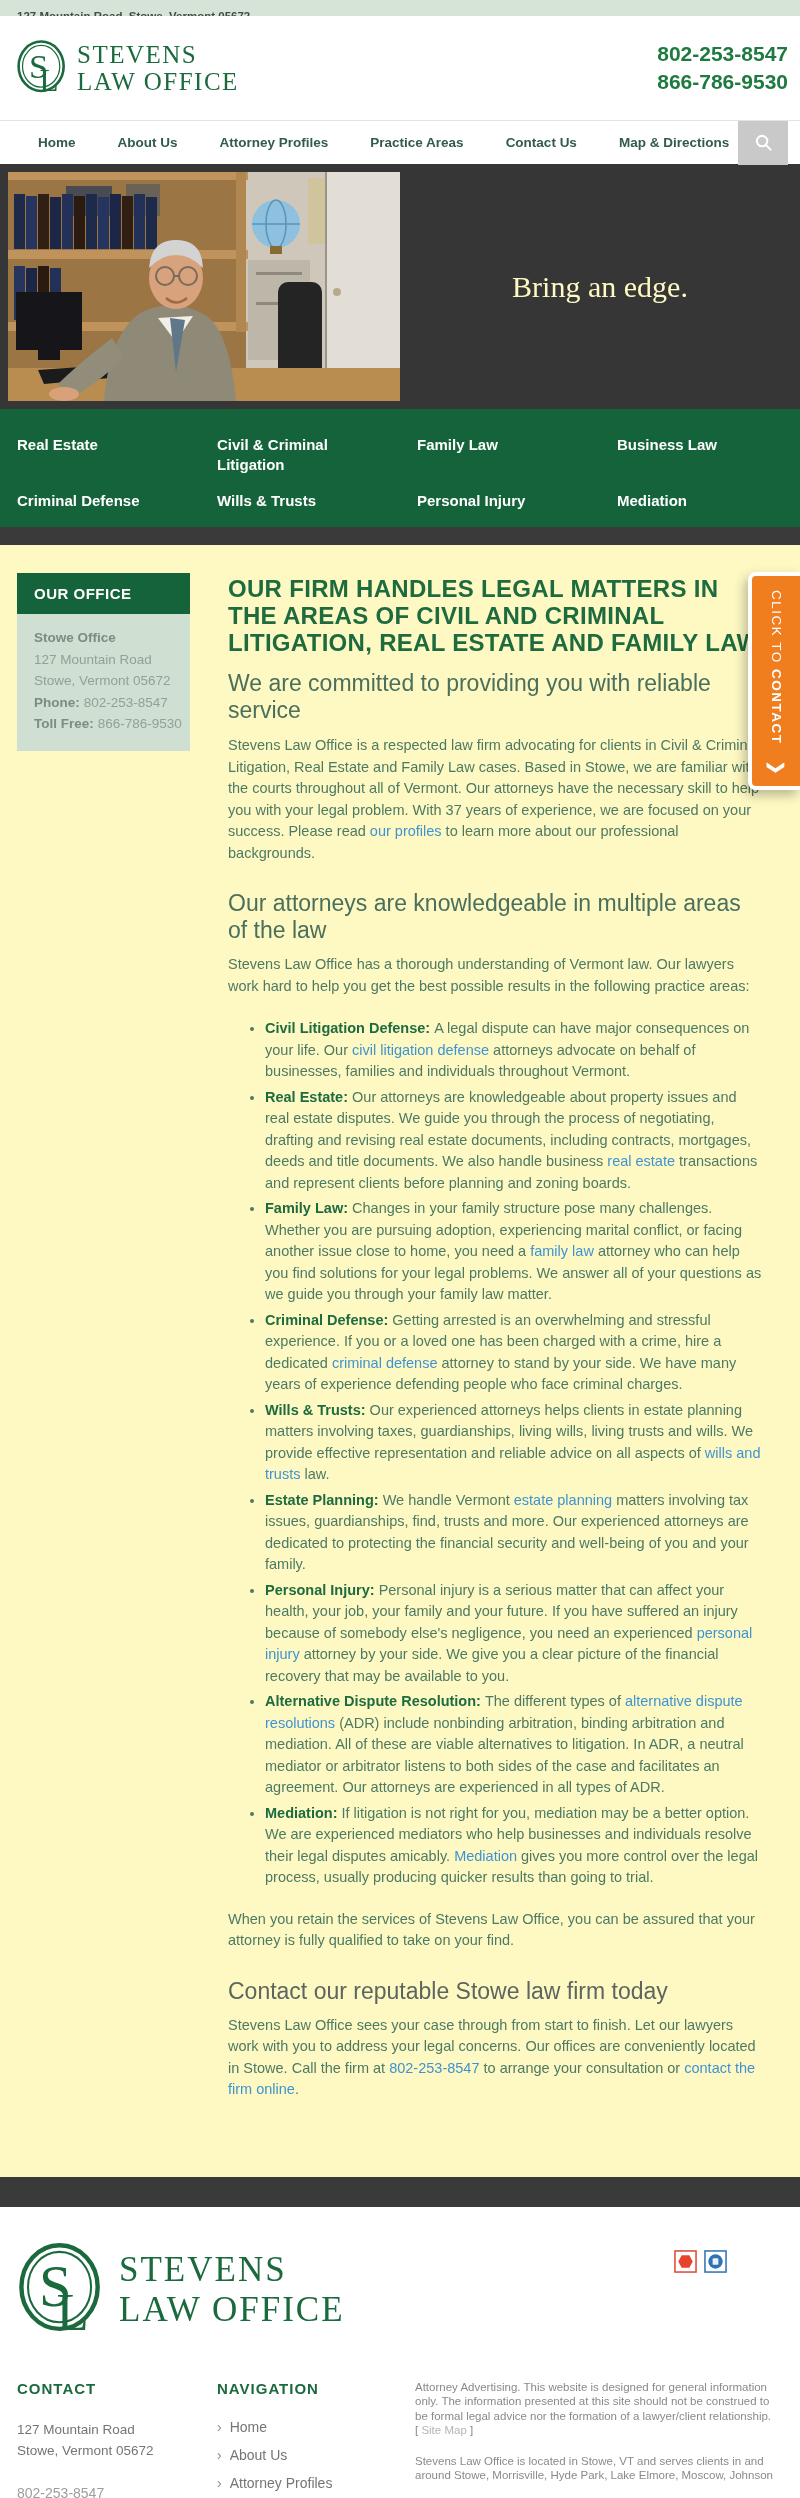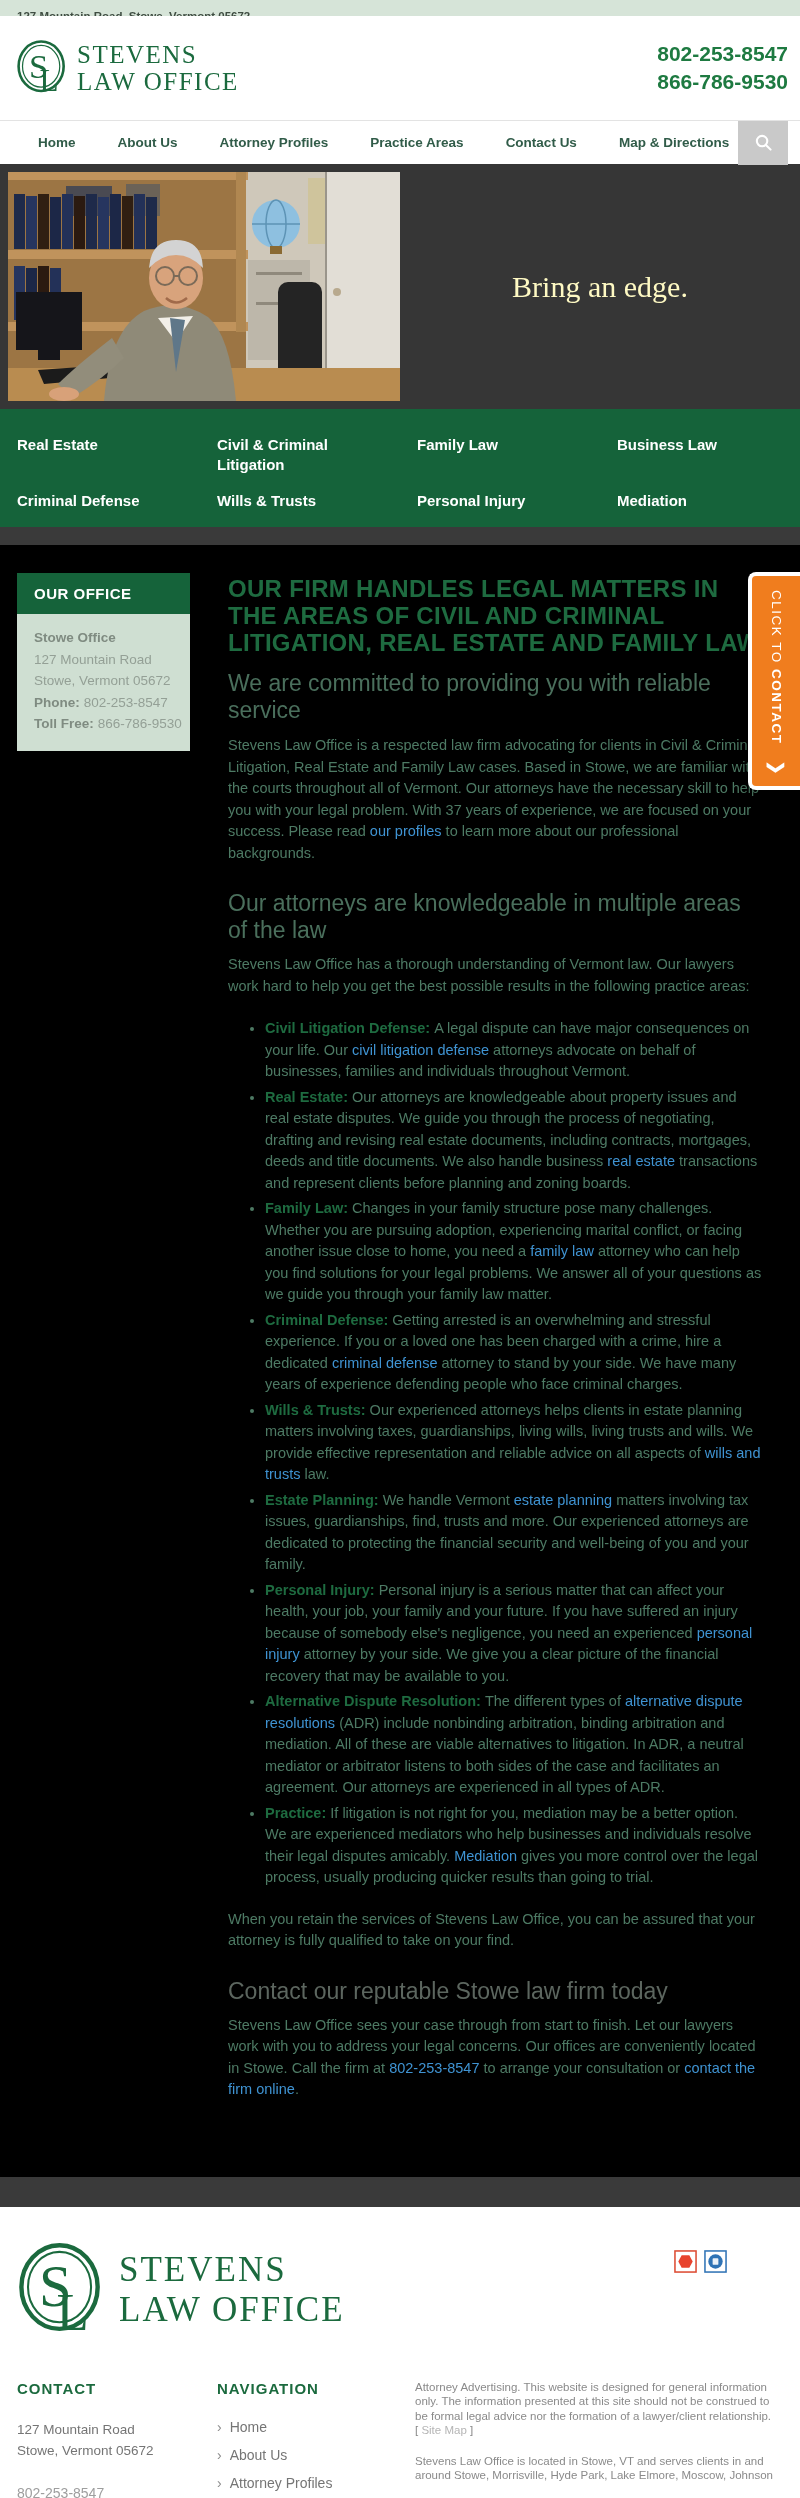--- a/index.html
+++ b/index.html
@@ -40,21 +40,21 @@
   
   .strip { background:#15633a; display:grid; grid-template-columns:200px 200px 200px 200px;
            padding:26px 0 0 17px; height:118px; row-gap:15px; align-content:start; }
   .strip-link { color:#fff; font-weight:bold; font-size:15px; text-decoration:none;
                 padding-right:64px; line-height:1.35; }
 
   .dark-gap  { height:18px; background:#3a3a3a; }
   .dark-gap2 { height:30px; background:#3a3a3a; }
 
   
-  .content { display:flex; padding:28px 16px 0 17px; position:relative; background:#000000; }
+  .content { display:flex; padding:28px 16px 0 17px; position:relative; background:#fef9c3; }
   .sidebar { width:173px; flex:none; margin-right:38px; }
   .side-head { background:#15633a; color:#fff; font-weight:bold; font-size:15px;
                letter-spacing:.5px; padding:12px 0 12px 17px; }
   .side-body { background:#cfdfd2; padding:13px 8px 16px 17px; font-size:13.5px;
                line-height:21.5px; color:#94a096; }
   .side-label, .office-name { font-weight:bold; color:#7f8b81; }
   .side-label { margin-right:4px; }
 
   .main { width:535px; flex:none; padding-bottom:55px; }
   .main h1 { font-size:24px; line-height:27px; color:#1e6b40; margin:2px 0 14px;
@@ -237,21 +237,21 @@
       <p>Stevens Law Office has a thorough understanding of Vermont law. Our lawyers work hard to help you get the best possible results in the following practice areas:</p>
       <ul>
           <li><b class="li-label">Civil Litigation Defense: </b><span>A legal dispute can have major consequences on your life. Our </span><a class="lnk">civil litigation defense</a><span> attorneys advocate on behalf of businesses, families and individuals throughout Vermont.</span></li>
           <li><b class="li-label">Real Estate: </b><span>Our attorneys are knowledgeable about property issues and real estate disputes. We guide you through the process of negotiating, drafting and revising real estate documents, including contracts, mortgages, deeds and title documents. We also handle business </span><a class="lnk">real estate</a><span> transactions and represent clients before planning and zoning boards.</span></li>
           <li><b class="li-label">Family Law: </b><span>Changes in your family structure pose many challenges. Whether you are pursuing adoption, experiencing marital conflict, or facing another issue close to home, you need a </span><a class="lnk">family law</a><span> attorney who can help you find solutions for your legal problems. We answer all of your questions as we guide you through your family law matter.</span></li>
           <li><b class="li-label">Criminal Defense: </b><span>Getting arrested is an overwhelming and stressful experience. If you or a loved one has been charged with a crime, hire a dedicated </span><a class="lnk">criminal defense</a><span> attorney to stand by your side. We have many years of experience defending people who face criminal charges.</span></li>
           <li><b class="li-label">Wills &amp; Trusts: </b><span>Our experienced attorneys helps clients in estate planning matters involving taxes, guardianships, living wills, living trusts and wills. We provide effective representation and reliable advice on all aspects of </span><a class="lnk">wills and trusts</a><span> law.</span></li>
           <li><b class="li-label">Estate Planning: </b><span>We handle Vermont </span><a class="lnk">estate planning</a><span> matters involving tax issues, guardianships, find, trusts and more. Our experienced attorneys are dedicated to protecting the financial security and well-being of you and your family.</span></li>
           <li><b class="li-label">Personal Injury: </b><span>Personal injury is a serious matter that can affect your health, your job, your family and your future. If you have suffered an injury because of somebody else's negligence, you need an experienced </span><a class="lnk">personal injury</a><span> attorney by your side. We give you a clear picture of the financial recovery that may be available to you.</span></li>
           <li><b class="li-label">Alternative Dispute Resolution: </b><span>The different types of </span><a class="lnk">alternative dispute resolutions</a><span> (ADR) include nonbinding arbitration, binding arbitration and mediation. All of these are viable alternatives to litigation. In ADR, a neutral mediator or arbitrator listens to both sides of the case and facilitates an agreement. Our attorneys are experienced in all types of ADR.</span></li>
-          <li><b class="li-label">Practice: </b><span>If litigation is not right for you, mediation may be a better option. We are experienced mediators who help businesses and individuals resolve their legal disputes amicably. </span><a class="lnk">Mediation</a><span> gives you more control over the legal process, usually producing quicker results than going to trial.</span></li>
+          <li><b class="li-label">Mediation: </b><span>If litigation is not right for you, mediation may be a better option. We are experienced mediators who help businesses and individuals resolve their legal disputes amicably. </span><a class="lnk">Mediation</a><span> gives you more control over the legal process, usually producing quicker results than going to trial.</span></li>
         </ul>
       <p>When you retain the services of Stevens Law Office, you can be assured that your attorney is fully qualified to take on your find.</p>
       <h3 class="h3-gray">Contact our reputable Stowe law firm today</h3>
       <p><span>Stevens Law Office sees your case through from start to finish. Let our lawyers work with you to address your legal concerns. Our offices are conveniently located in Stowe. Call the firm at </span><a class="lnk">802-253-8547</a><span> to arrange your consultation or </span><a class="lnk">contact the firm online</a><span>.</span></p>
     </main>
 
     <a class="contact-tab">
       <span class="tab-text"><span>CLICK TO </span><b>CONTACT</b></span>
       <span class="tab-chevron">❯</span>
     </a>

